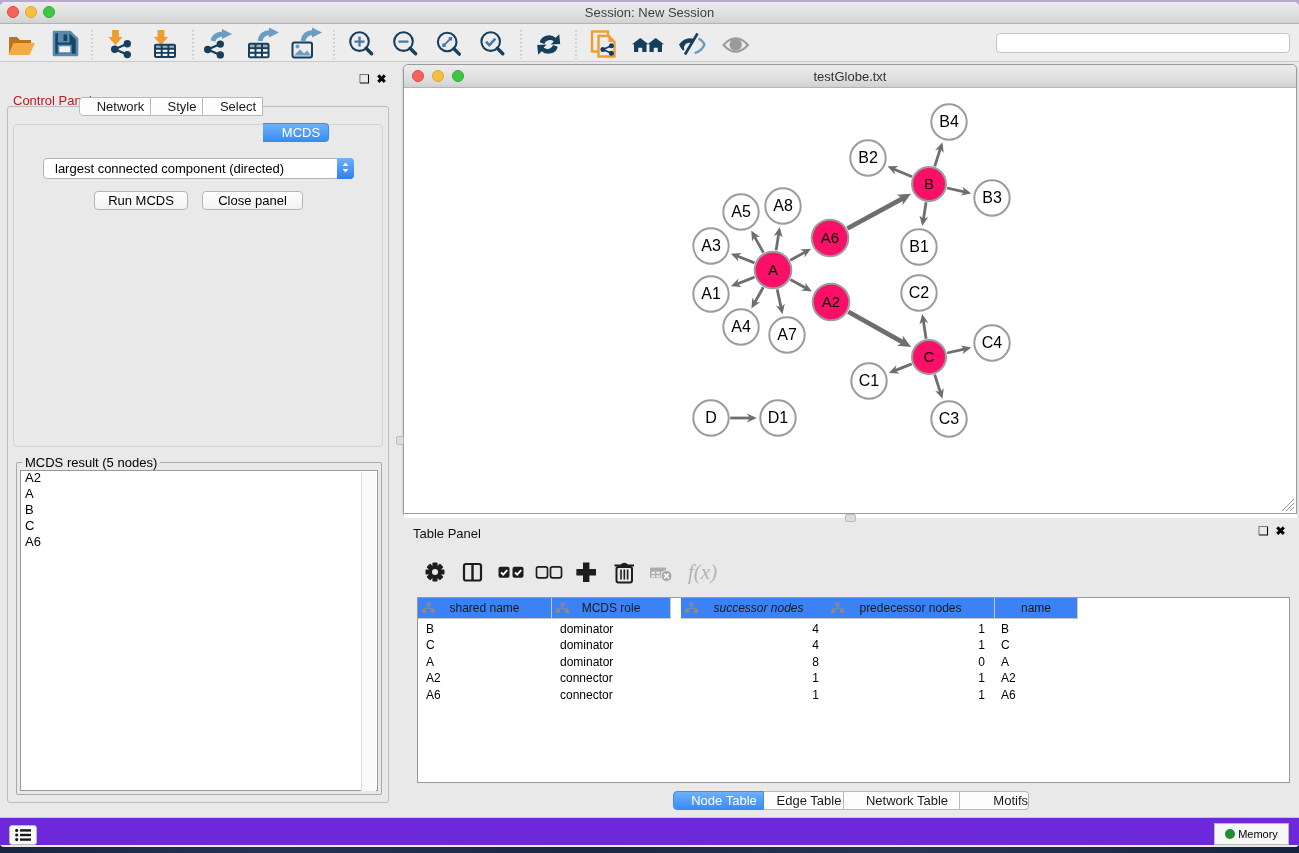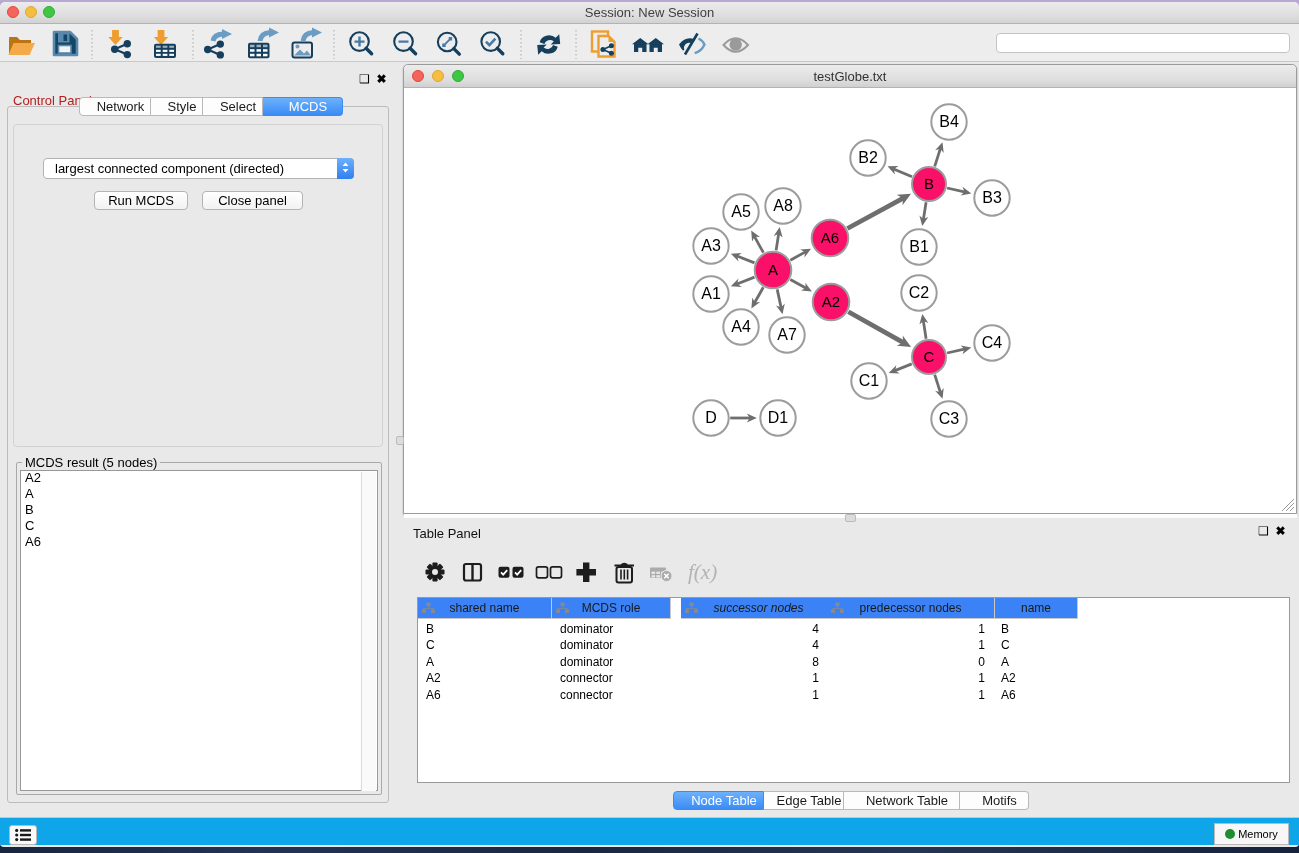--- a/index.html
+++ b/index.html
@@ -41,21 +41,21 @@
   border-radius:4px; font-size:13px; color:#000; text-align:center; line-height:17px; }
 #grp { position:absolute; left:8px; top:355px; width:366px; height:333px; border:1px solid #a9a9a9;
   border-radius:2px; }
 #grp .gtitle { position:absolute; left:5px; top:-8px; background:#e9e9e9; padding:0 3px; font-size:13px; color:#000; }
 #grp .white { position:absolute; left:3px; top:7px; width:358px; height:321px; background:#fff;
   border:1px solid #999; }
 #grp .sb { position:absolute; right:1px; top:1px; width:15px; height:319px; background:#fafafa;
   border-left:1px solid #dadada; }
 #grp .items { position:absolute; left:4px; top:-1px; font-size:13px; color:#000; line-height:16px; }
 
-#statusbar { position:absolute; left:0; top:815px; width:100%; height:28px; background:#0ea5e9;
+#statusbar { position:absolute; left:0; top:815px; width:100%; height:28px; background:#6d28d9;
   border-top:1px solid #c6c6c6; }
 #listbtn { position:absolute; left:9px; top:7px; width:28px; height:20px; background:#fafafa;
   border:1px solid #b9b9b9; border-radius:3px; }
 #membtn { position:absolute; left:1214px; top:5px; width:75px; height:22px; background:#f7f7f7;
   border:1px solid #b9b9b9; font-size:11px; color:#000; line-height:20px; text-align:center; }
 
 #netwin { position:absolute; left:403px; top:62px; width:894px; height:450px; background:#fff;
   border:1px solid #9b9b9b; border-radius:5px 5px 0 0; box-shadow:0 1px 2px rgba(0,0,0,0.25); }
 #nettitle { position:absolute; left:0; top:0; width:100%; height:23px;
   background:linear-gradient(#ececec,#dddddd 70%,#d0d0d0); border-bottom:1px solid #b3b3b3;
@@ -188,21 +188,21 @@
       </svg>
     <div id="searchbox"></div>
   </div>
 
   <div id="cp-title">Control Panel</div>
   <div class="panebtns" style="left:359px; top:70px;">❑&nbsp;&nbsp;<b>✖</b></div>
   <div class="tabrow" style="left:79px; top:95px;">
     <div class="tab first" style="width:72px;">Network</div>
     <div class="tab" style="width:52px;">Style</div>
     <div class="tab" style="width:60px;">Select</div>
-    <div class="tab last sel" style="width:80px;">MCDS</div>
+    <div class="tab last sel" style="width:66px;margin-top:26px;">MCDS</div>
   </div>
   <div id="cp-box">
     <div id="cp-inner">
       <div id="combo">largest connected component (directed)
         <div class="step"><svg width="11" height="15" viewBox="0 0 11 15" style="margin-top:2px;">
               <path d="M2.6 6 L5.5 2.6 L8.4 6 Z M2.6 9 L5.5 12.4 L8.4 9 Z" fill="#fff"></path>
             </svg></div>
       </div>
       <div class="btn" style="left:80px; top:66px; width:94px;">Run MCDS</div>
       <div class="btn" style="left:188px; top:66px; width:101px;">Close panel</div>
@@ -437,15 +437,15 @@
       <div class="td" style="left:8px;top:89px;">A6</div>
       <div class="td" style="left:142px;top:89px;">connector</div>
       <div class="td" style="left:253px;top:89px;width:148px;text-align:right;">1</div>
       <div class="td" style="left:409px;top:89px;width:158px;text-align:right;">1</div>
       <div class="td" style="left:583px;top:89px;">A6</div>
   </div>
   <div class="bottomtabs" style="left:673px;">
     <div class="tab first sel" style="width:91px;">Node Table</div>
     <div class="tab" style="width:80px;">Edge Table</div>
     <div class="tab" style="width:116px;">Network Table</div>
-    <div class="tab last" style="width:69px;">Motifs</div>
+    <div class="tab last" style="width:69px;text-align:right;">Motifs</div>
   </div>
 </div>
 
 </body></html>

